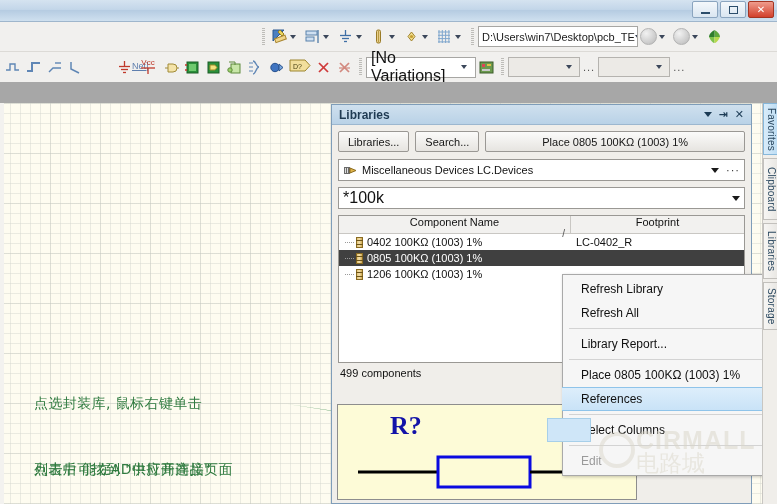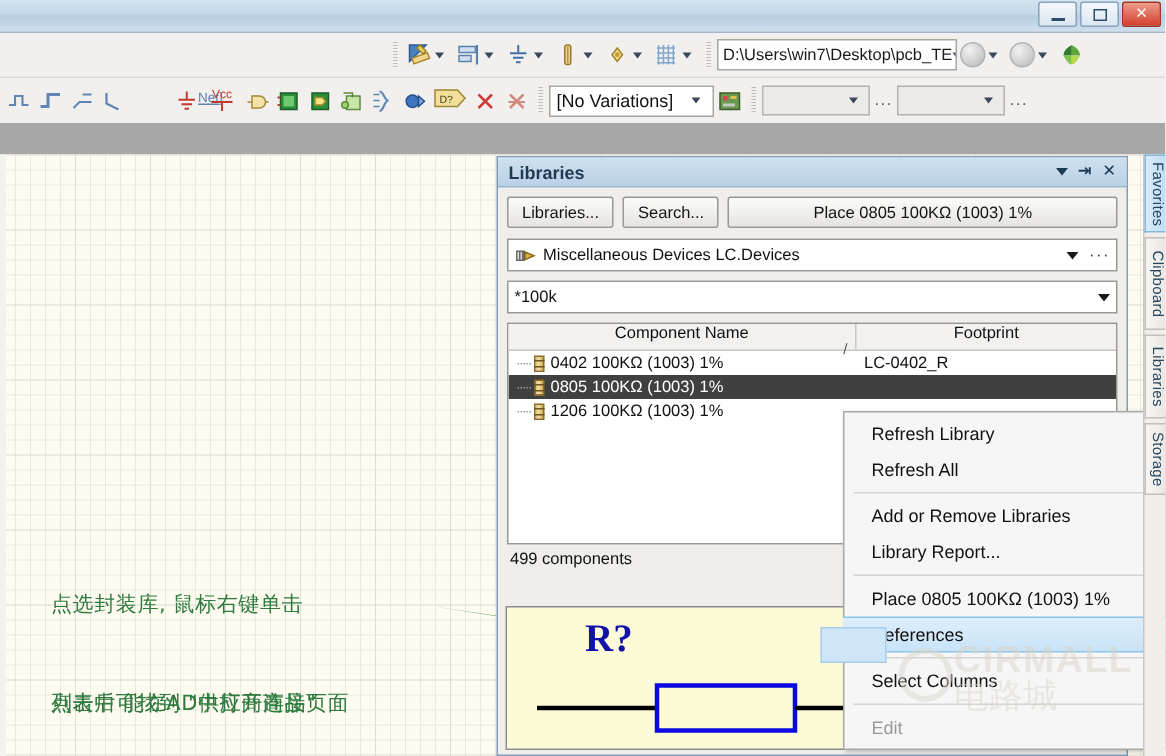--- a/index.html
+++ b/index.html
@@ -67,21 +67,21 @@
     white-space: nowrap; overflow: hidden;
   }
   .pathcaret { margin-left: auto; }
   .navcirc {
     width: 17px; height: 17px; border-radius: 50%;
     background: radial-gradient(circle at 35% 30%, #f2f2f2, #c9c9c9 70%, #b0b0b0);
     border: 1px solid #b3b3b3;
   }
   .variations {
     height: 21px; width: 110px; background: #fff; border: 1px solid #a7a6a3;
-    display:flex; align-items:center; padding: 0 4px; font-size: 12px; color:#111;
+    display:flex; align-items:center; padding: 0 4px; font-size: 16px; color:#111;
   }
   .combo-empty {
     height: 20px; width: 72px; background: #eceae6; border: 1px solid #b5b3af;
     display: flex; align-items: center; justify-content: flex-end; padding-right: 3px;
   }
   .dots { color: #555; font-size: 11px; margin: 0 3px; letter-spacing: 1px; }
 
   
   .graybar {
     position: absolute; left: 0; top: 82px; width: 777px; height: 21px;
@@ -137,21 +137,21 @@
   }
   .btn.wide { flex: 1; }
   .libsel {
     height: 22px; background: #fff; border: 1px solid #9a9894;
     display: flex; align-items: center; padding: 0 4px; margin-bottom: 6px;
   }
   .libsel .lbl { font-size: 11px; color: #111; margin-left: 5px; }
   .filterbox {
     height: 22px; background: #fff; border: 1px solid #9a9894;
     display: flex; align-items: center; padding: 0 4px; margin-bottom: 6px;
-    font-size: 11px; color: #111;
+    font-size: 16px; color: #111;
   }
   .dncaret { width:0;height:0;border-left:4px solid transparent;border-right:4px solid transparent;border-top:5px solid #1a1a1a; margin-left:auto;}
   .ellipsis-btn { margin-left: 7px; color:#333; font-size:11px; letter-spacing:1px; }
 
   .grid {
     background: #fff; border: 1px solid #9a9894; height: 148px; overflow: hidden;
   }
   .grid-head { display: flex; height: 18px; background: #f2f1ef; border-bottom: 1px solid #c9c7c3; }
   .gh {
     font-size: 11px; color: #111; display: flex; align-items: center; padding: 0 5px;
@@ -658,23 +658,20 @@
   <div class="ctxmenu">
     <div id="ctx-items">
         <div class="ctxitem">
           <span>Refresh Library</span>
         </div>
         <div class="ctxitem">
           <span>Refresh All</span>
         </div>
         <div class="ctxsep"></div>
         <div class="ctxitem">
-          <span>Add or Remove Libraries</span>
-        </div>
-        <div class="ctxitem">
           <span>Library Report...</span>
         </div>
         <div class="ctxsep"></div>
         <div class="ctxitem">
           <span>Place 0805 100KΩ (1003) 1%</span>
         </div>
         <div class="ctxitem hl">
           <span>References</span>
           <i class="submark"></i>
         </div>

